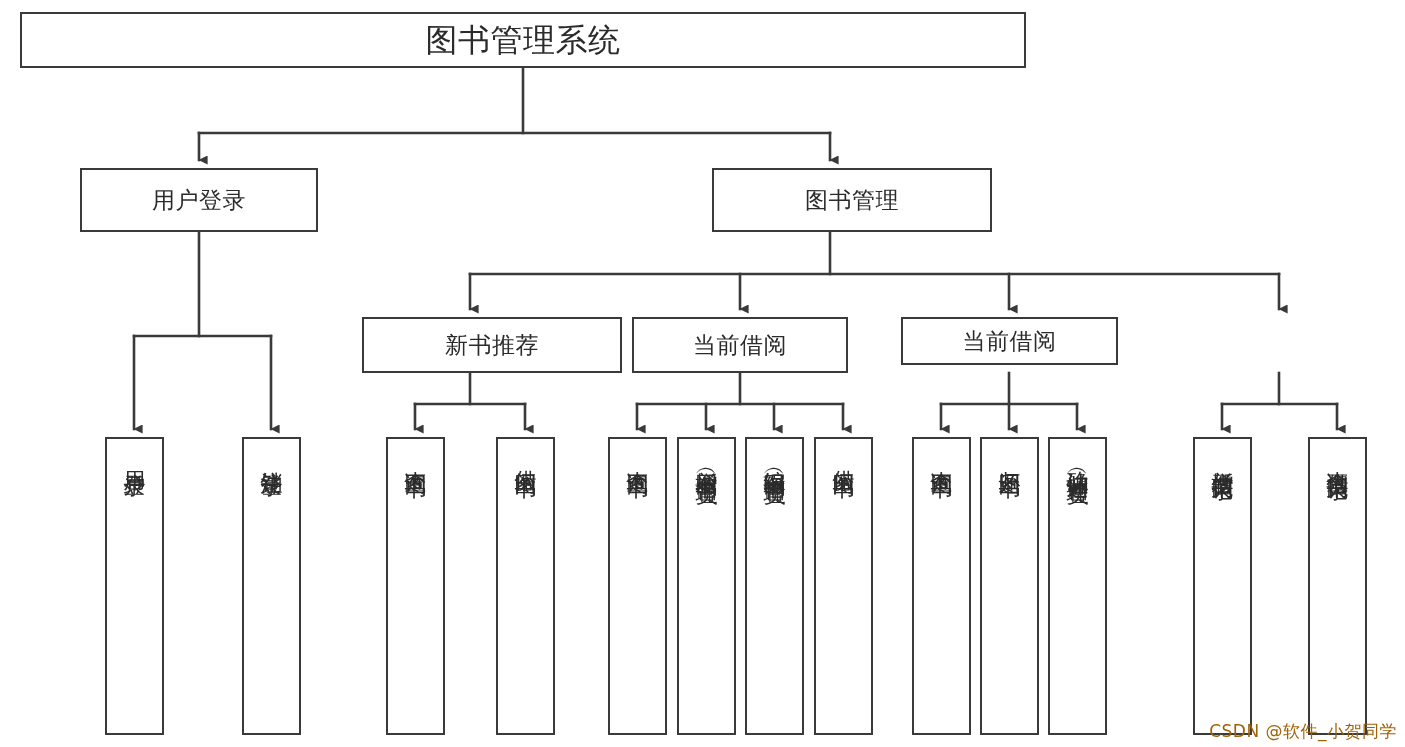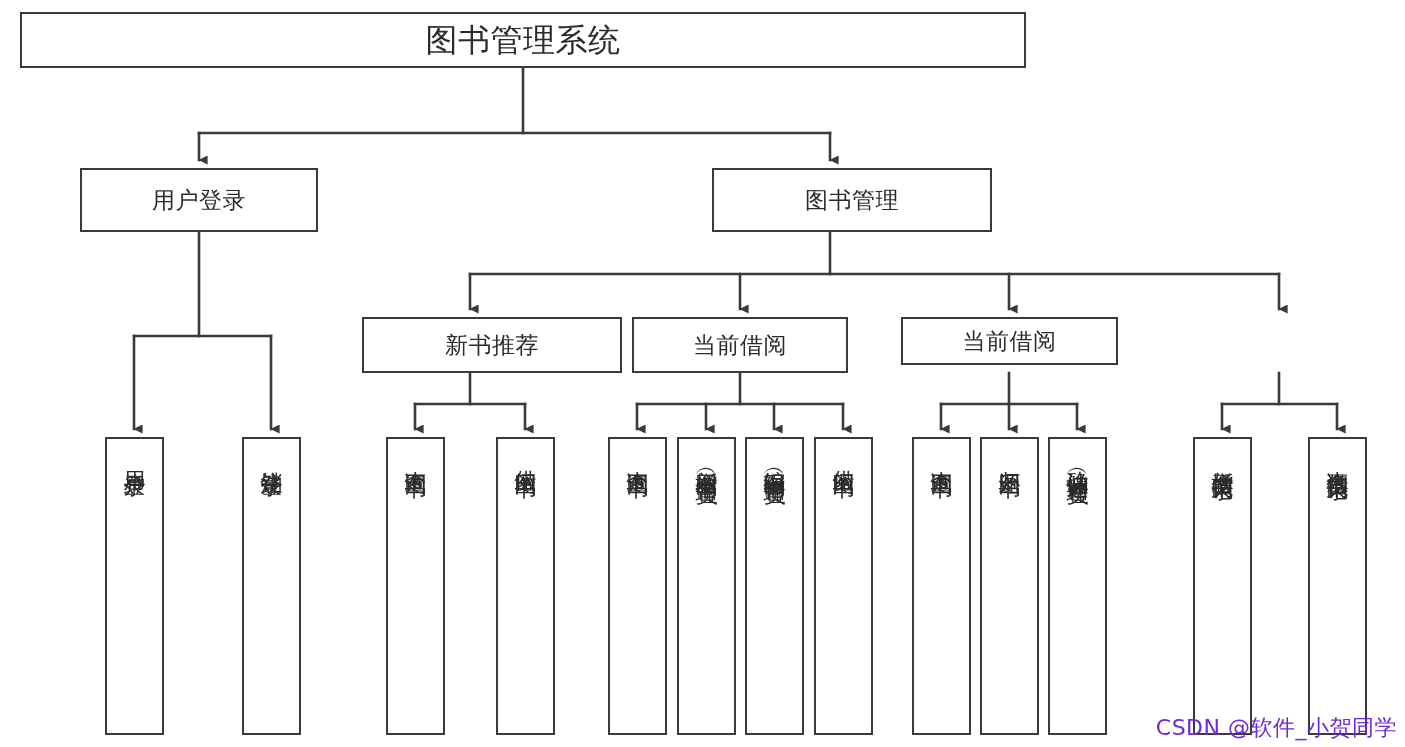--- a/index.html
+++ b/index.html
@@ -58,22 +58,22 @@
     font-size: 22px;
     line-height: 1.18;
     letter-spacing: 2px;
     max-height: 270px;
     white-space: normal;
   }
   .watermark {
     position: absolute;
     right: 8px;
     bottom: 4px;
-    font-size: 22px;
-    color: #6d28d9;
+    font-size: 17px;
+    color: #a16207;
     letter-spacing: 0.5px;
     white-space: nowrap;
   }
 </style>
 </head>
 <body>
 
 <div id="stage">
 
   <svg id="wires" viewBox="0 0 1405 747" xmlns="http://www.w3.org/2000/svg">

